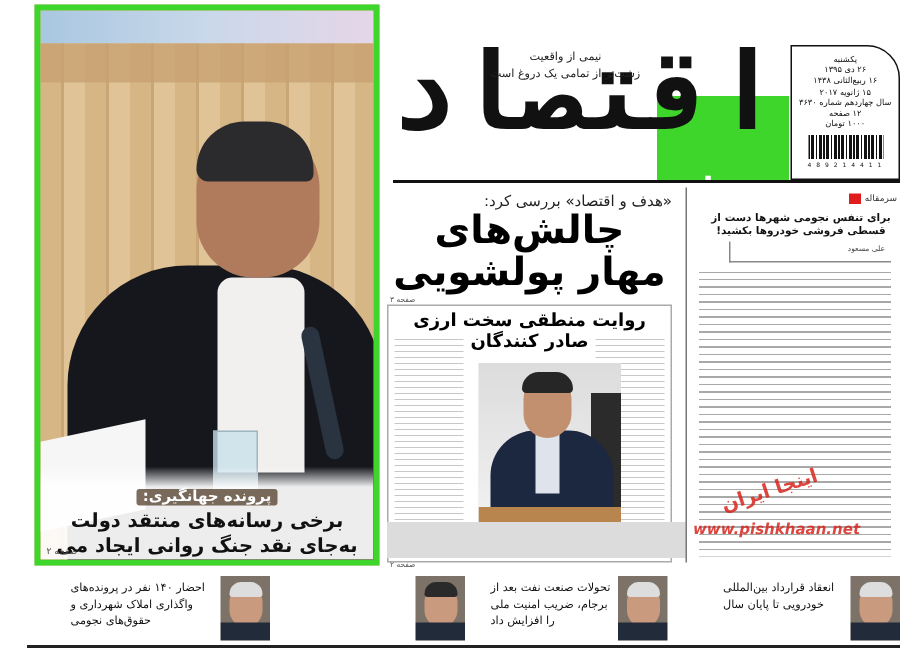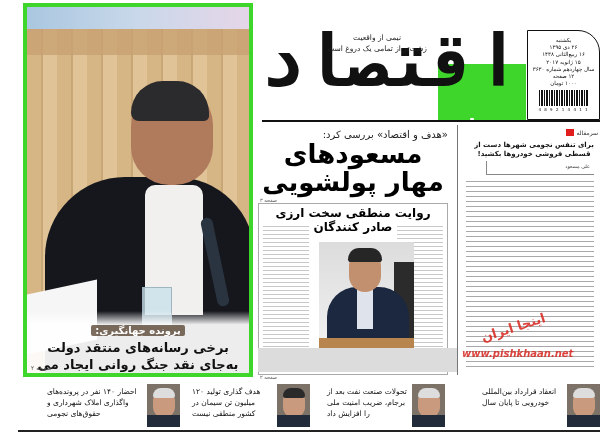--- a/index.html
+++ b/index.html
@@ -136,21 +136,21 @@
       <div>۱۲ صفحه</div>
       <div>۱۰۰۰ تومان</div>
       <div class="barcode"></div>
       <div class="barcode-num">1 1 4 4 1 2 9 8 4</div>
     </div>
     <div class="rule"></div>
   </div>
 
   <div class="main-story">
     <div class="kicker">«هدف و اقتصاد» بررسی کرد:</div>
-    <div class="headline">مسعود‌های</div>
+    <div class="headline">چالش‌های</div>
     <div class="headline">مهار پولشویی</div>
     <span class="page-ref" style="top:72px; left:2px; right:auto;">صفحه ۳</span>
     <div class="sub-box">
       <div class="sub-headline">روایت منطقی سخت ارزی صادر کنندگان</div>
       <div class="col-text" style="right:4px;"></div>
       <div class="col-text" style="left:4px;"></div>
       <div class="portrait">
         <div class="bg"></div>
         <div class="chair"></div>
         <div class="body"></div>
@@ -200,21 +200,20 @@
           <div class="suit"></div>
       </div>
       <div class="t-text">تحولات صنعت نفت بعد از برجام، ضریب امنیت ملی را افزایش داد</div>
     </div>
     <div class="teaser" style="right:290px; width:125px;">
       <div class="thumb">
         <div class="face"></div>
           <div class="hair dark"></div>
           <div class="suit"></div>
       </div>
-      <div class="t-text">هدف گذاری تولید ۱۲۰ میلیون تن سیمان در کشور منطقی نیست</div>
     </div>
     <div class="teaser" style="right:420px; width:140px;">
       <div class="thumb">
         <div class="face"></div>
           <div class="hair"></div>
           <div class="suit"></div>
       </div>
       <div class="t-text" style="width:95px;">احضار ۱۴۰ نفر در پرونده‌های واگذاری املاک شهرداری و حقوق‌های نجومی</div>
     </div>
   </div>

